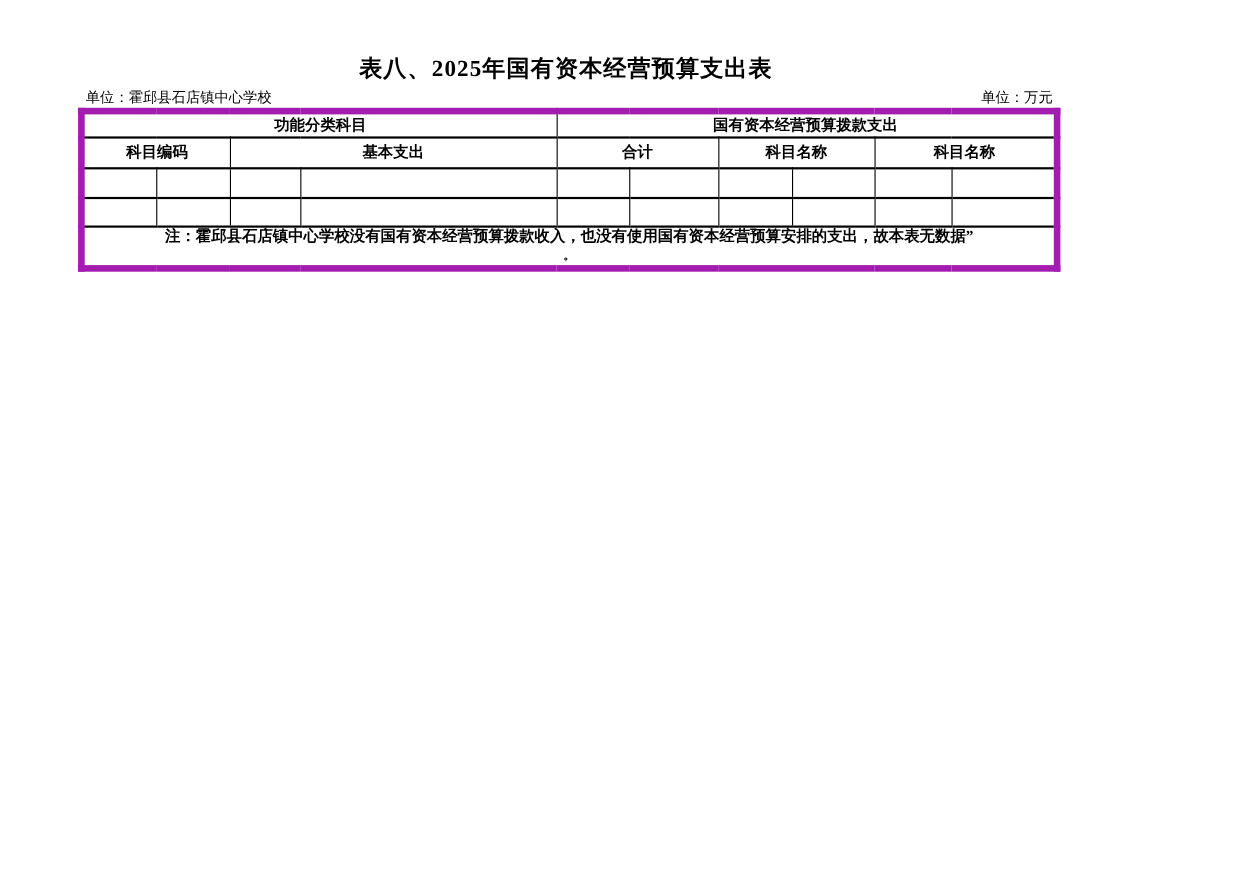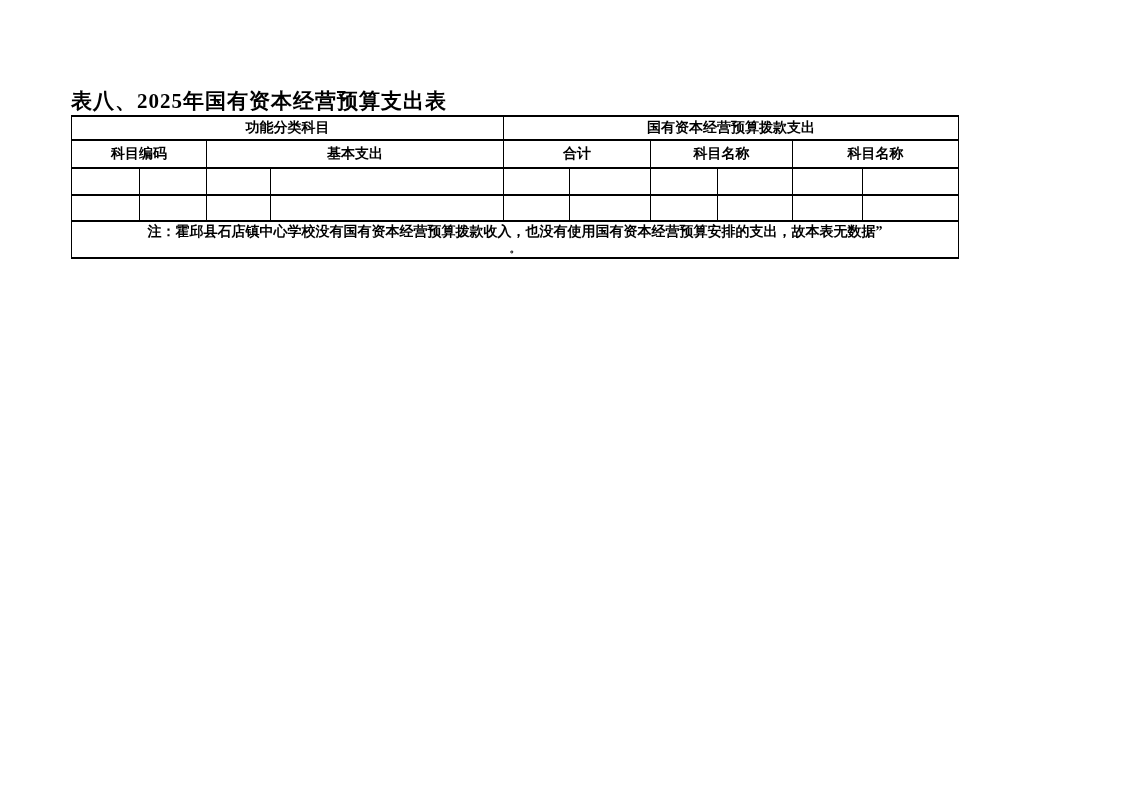--- a/index.html
+++ b/index.html
@@ -14,22 +14,22 @@
     width: 1122px; height: 793px;
     background: #ffffff;
     overflow: hidden;
   }
   .content {
     position: absolute;
     left: 71px; top: 0;
     width: 887px;
   }
   .doc-title {
-    margin-top: 88px;
-    text-align: left;
+    margin-top: 49px;
+    text-align: center;
     font-weight: bold;
     font-size: 21px;
     line-height: 27px;
     letter-spacing: 1px;
     white-space: nowrap;
   }
   .unit-row {
     display: flex;
     justify-content: space-between;
     align-items: flex-end;
@@ -37,21 +37,21 @@
     line-height: 16px;
     margin-top: 5px;
     margin-bottom: 1px;
   }
   .unit-left { padding-left: 7px; }
   .unit-right { padding-right: 1px; }
   table.budget {
     border-collapse: collapse;
     table-layout: fixed;
     width: 887px;
-    border: 1px solid #a21caf;
+    border: 6px solid #a21caf;
     padding-left: 28px;
   }
   table.budget td {
     border-left: 1px solid #000;
     border-right: 1px solid #000;
     border-top: 2px solid #000;
     border-bottom: 2px solid #000;
     padding: 0;
     text-align: center;
     vertical-align: middle;
@@ -75,20 +75,24 @@
   .note-line2 { font-size: 11px; }
 </style>
 </head>
 <body>
 
 <div class="sheet">
   <div class="content">
 
     <div class="doc-title">表八、2025年国有资本经营预算支出表</div>
 
+    <div class="unit-row">
+      <span class="unit-left">单位：霍邱县石店镇中心学校</span>
+      <span class="unit-right">单位：万元</span>
+    </div>
 
     <table class="budget">
       <colgroup>
         <col style="width:68px">
           <col style="width:67px">
           <col style="width:64px">
         <col style="width:233px">
           <col style="width:66px">
           <col style="width:81px">
         <col style="width:67px">

